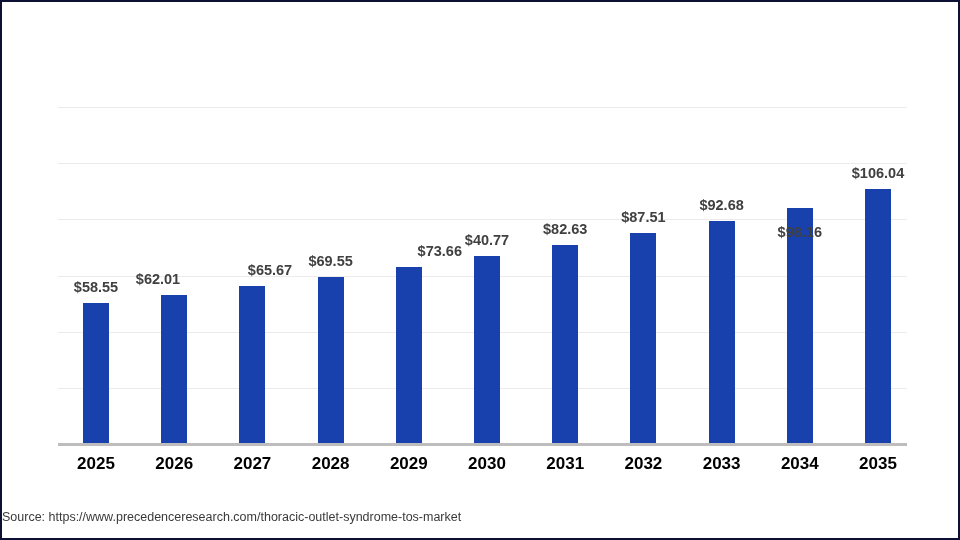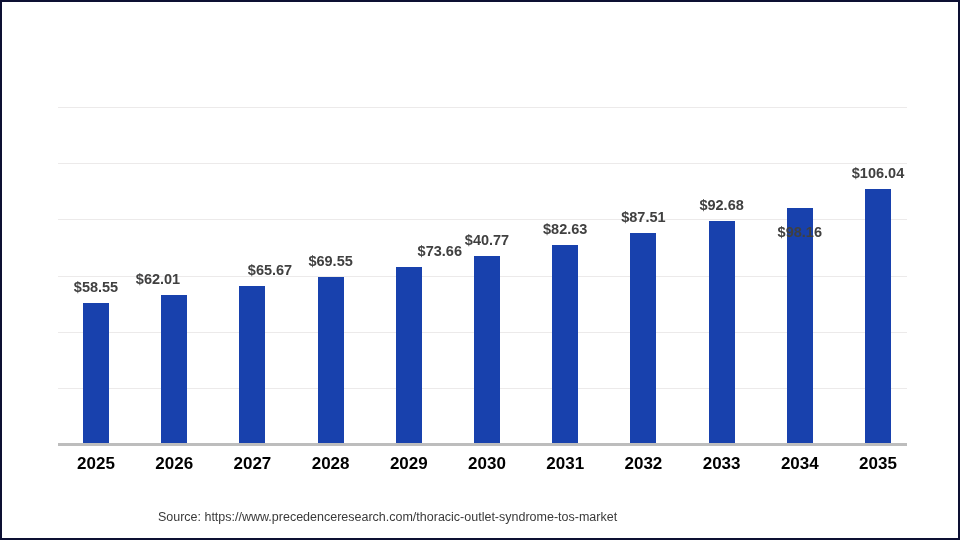--- a/index.html
+++ b/index.html
@@ -128,21 +128,21 @@
     color: #000000;
     text-align: center;
     white-space: nowrap;
     transform: translateX(-50%);
   }
   #source {
     position: absolute;
     left: 0;
     top: 508px;
     width: 771px;
-    text-align: center;
+    text-align: left;
     font-size: 12.5px;
     color: #3a3a3a;
   }
 </style>
 </head>
 <body>
 
 <div id="page">
 
 

